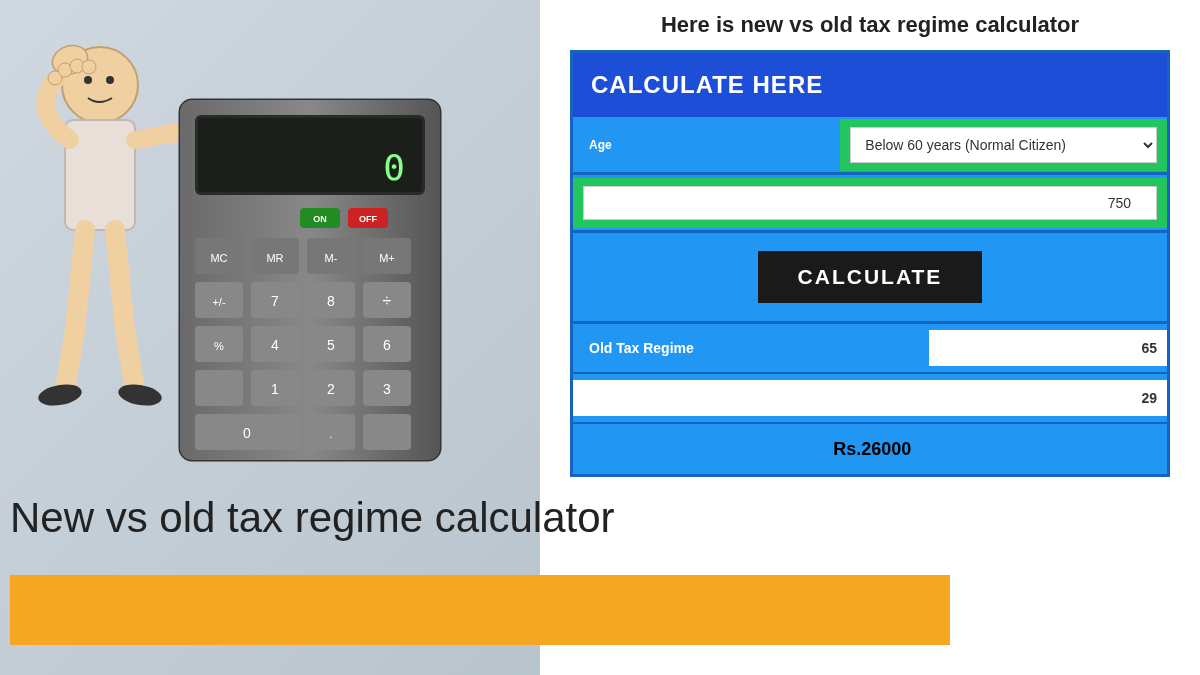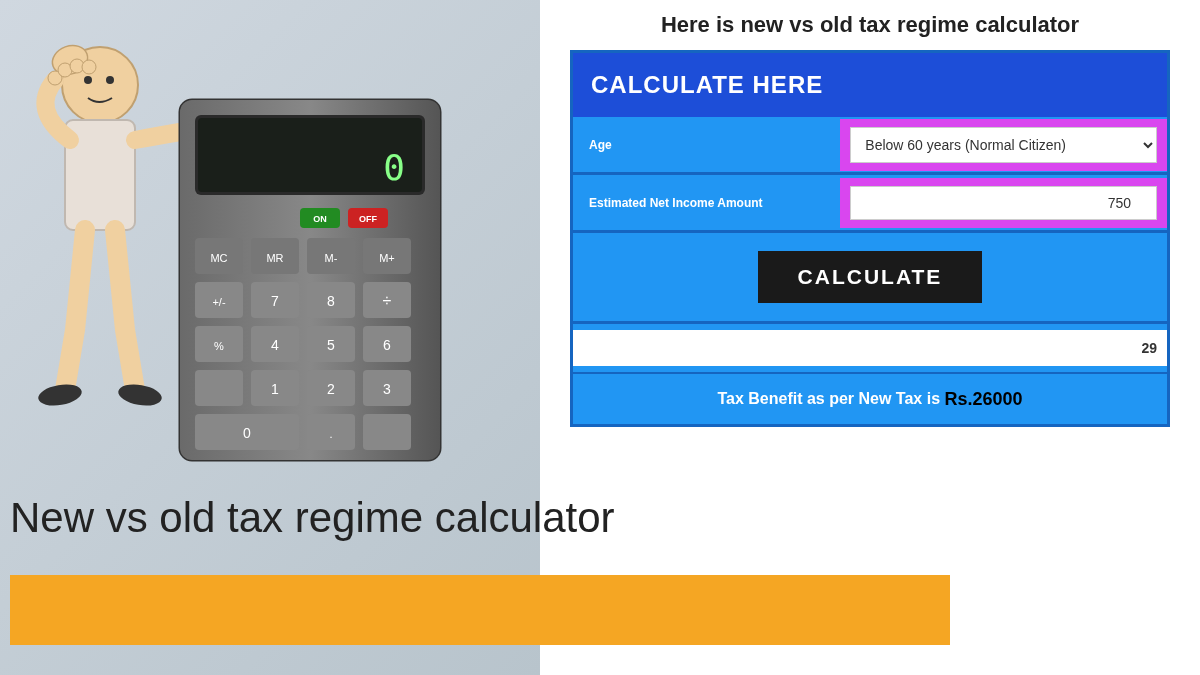--- a/index.html
+++ b/index.html
@@ -104,21 +104,21 @@
       flex: 0 0 45%;
       padding: 12px 16px;
       font-size: 12px;
       font-weight: bold;
       color: #fff;
     }
 
     .calc-input-area {
       flex: 1;
       padding: 8px 10px;
-      background: #d946ef;
+      background: #22c55e;
       display: flex;
     }
 
     .calc-input-area select,
     .calc-input-area input {
       width: 100%;
       padding: 8px 10px;
       font-size: 14px;
       border: 1px solid #ccc;
       background: #fff;
@@ -322,35 +322,37 @@
       <div class="calc-input-area">
         <select>
           <option>Below 60 years (Normal Citizen)</option>
           <option>60-80 years (Senior Citizen)</option>
           <option>Above 80 years (Super Senior)</option>
         </select>
       </div>
     </div>
 
     <div class="calc-row">
-      <div class="calc-label">Estimated Net Income Amount</div>
       <div class="calc-input-area">
         <input type="number" value="750" style="text-align: right;">
       </div>
     </div>
 
 
     <div class="calc-button-row">
       <button class="calculate-btn">CALCULATE</button>
     </div>
 
+    <div class="calc-result-row">
+      <div class="result-label">Old Tax Regime</div>
+      <div class="result-value">65</div>
+    </div>
 
     <div class="calc-result-row">
       <div class="result-value">29</div>
     </div>
 
     <div class="tax-benefit-row">
-      <span class="tax-benefit-text">Tax Benefit as per New Tax is</span>
       <span>&nbsp;</span>
       <span class="tax-benefit-amount">Rs.26000</span>
     </div>
   </div>
 </div>
 
 </body></html>

